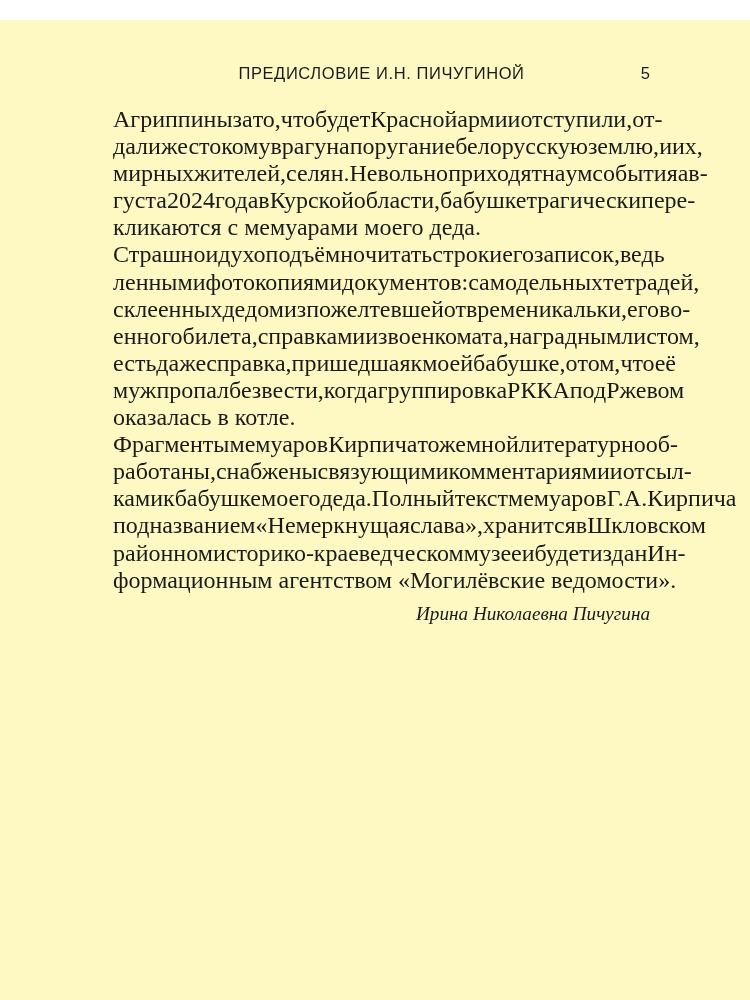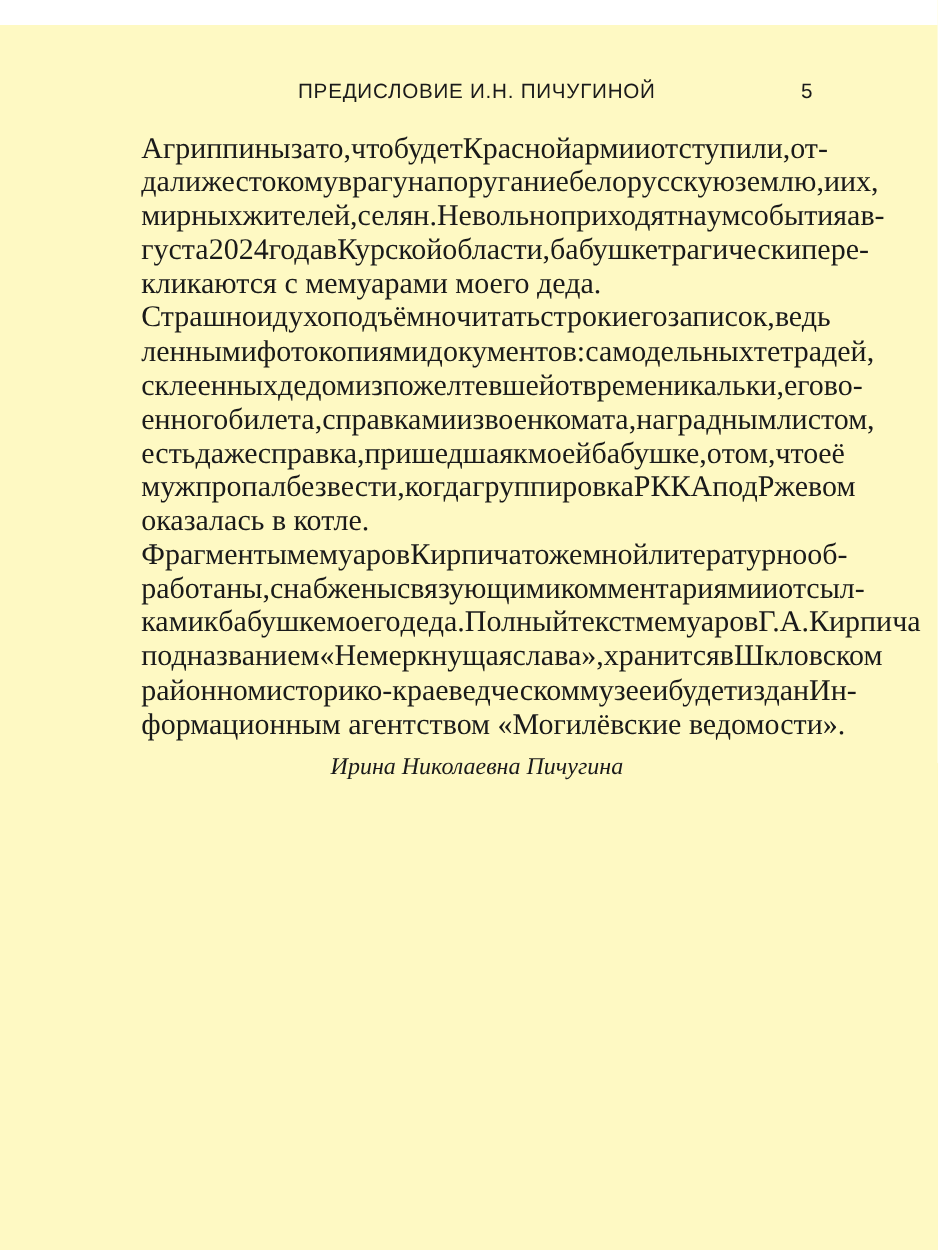--- a/index.html
+++ b/index.html
@@ -95,21 +95,21 @@
     display: inline-block;
     width: 33px;
   }
 
   .signature {
     display: block;
     height: 27.1px;
     line-height: 27.1px;
     font-size: 19.2px;
     font-style: italic;
-    text-align: center;
+    text-align: right;
     white-space: nowrap;
     margin-top: 6px;
     color: #1a1a1a;
   }
 </style>
 </head>
 <body>
 
 <div class="page">
 

